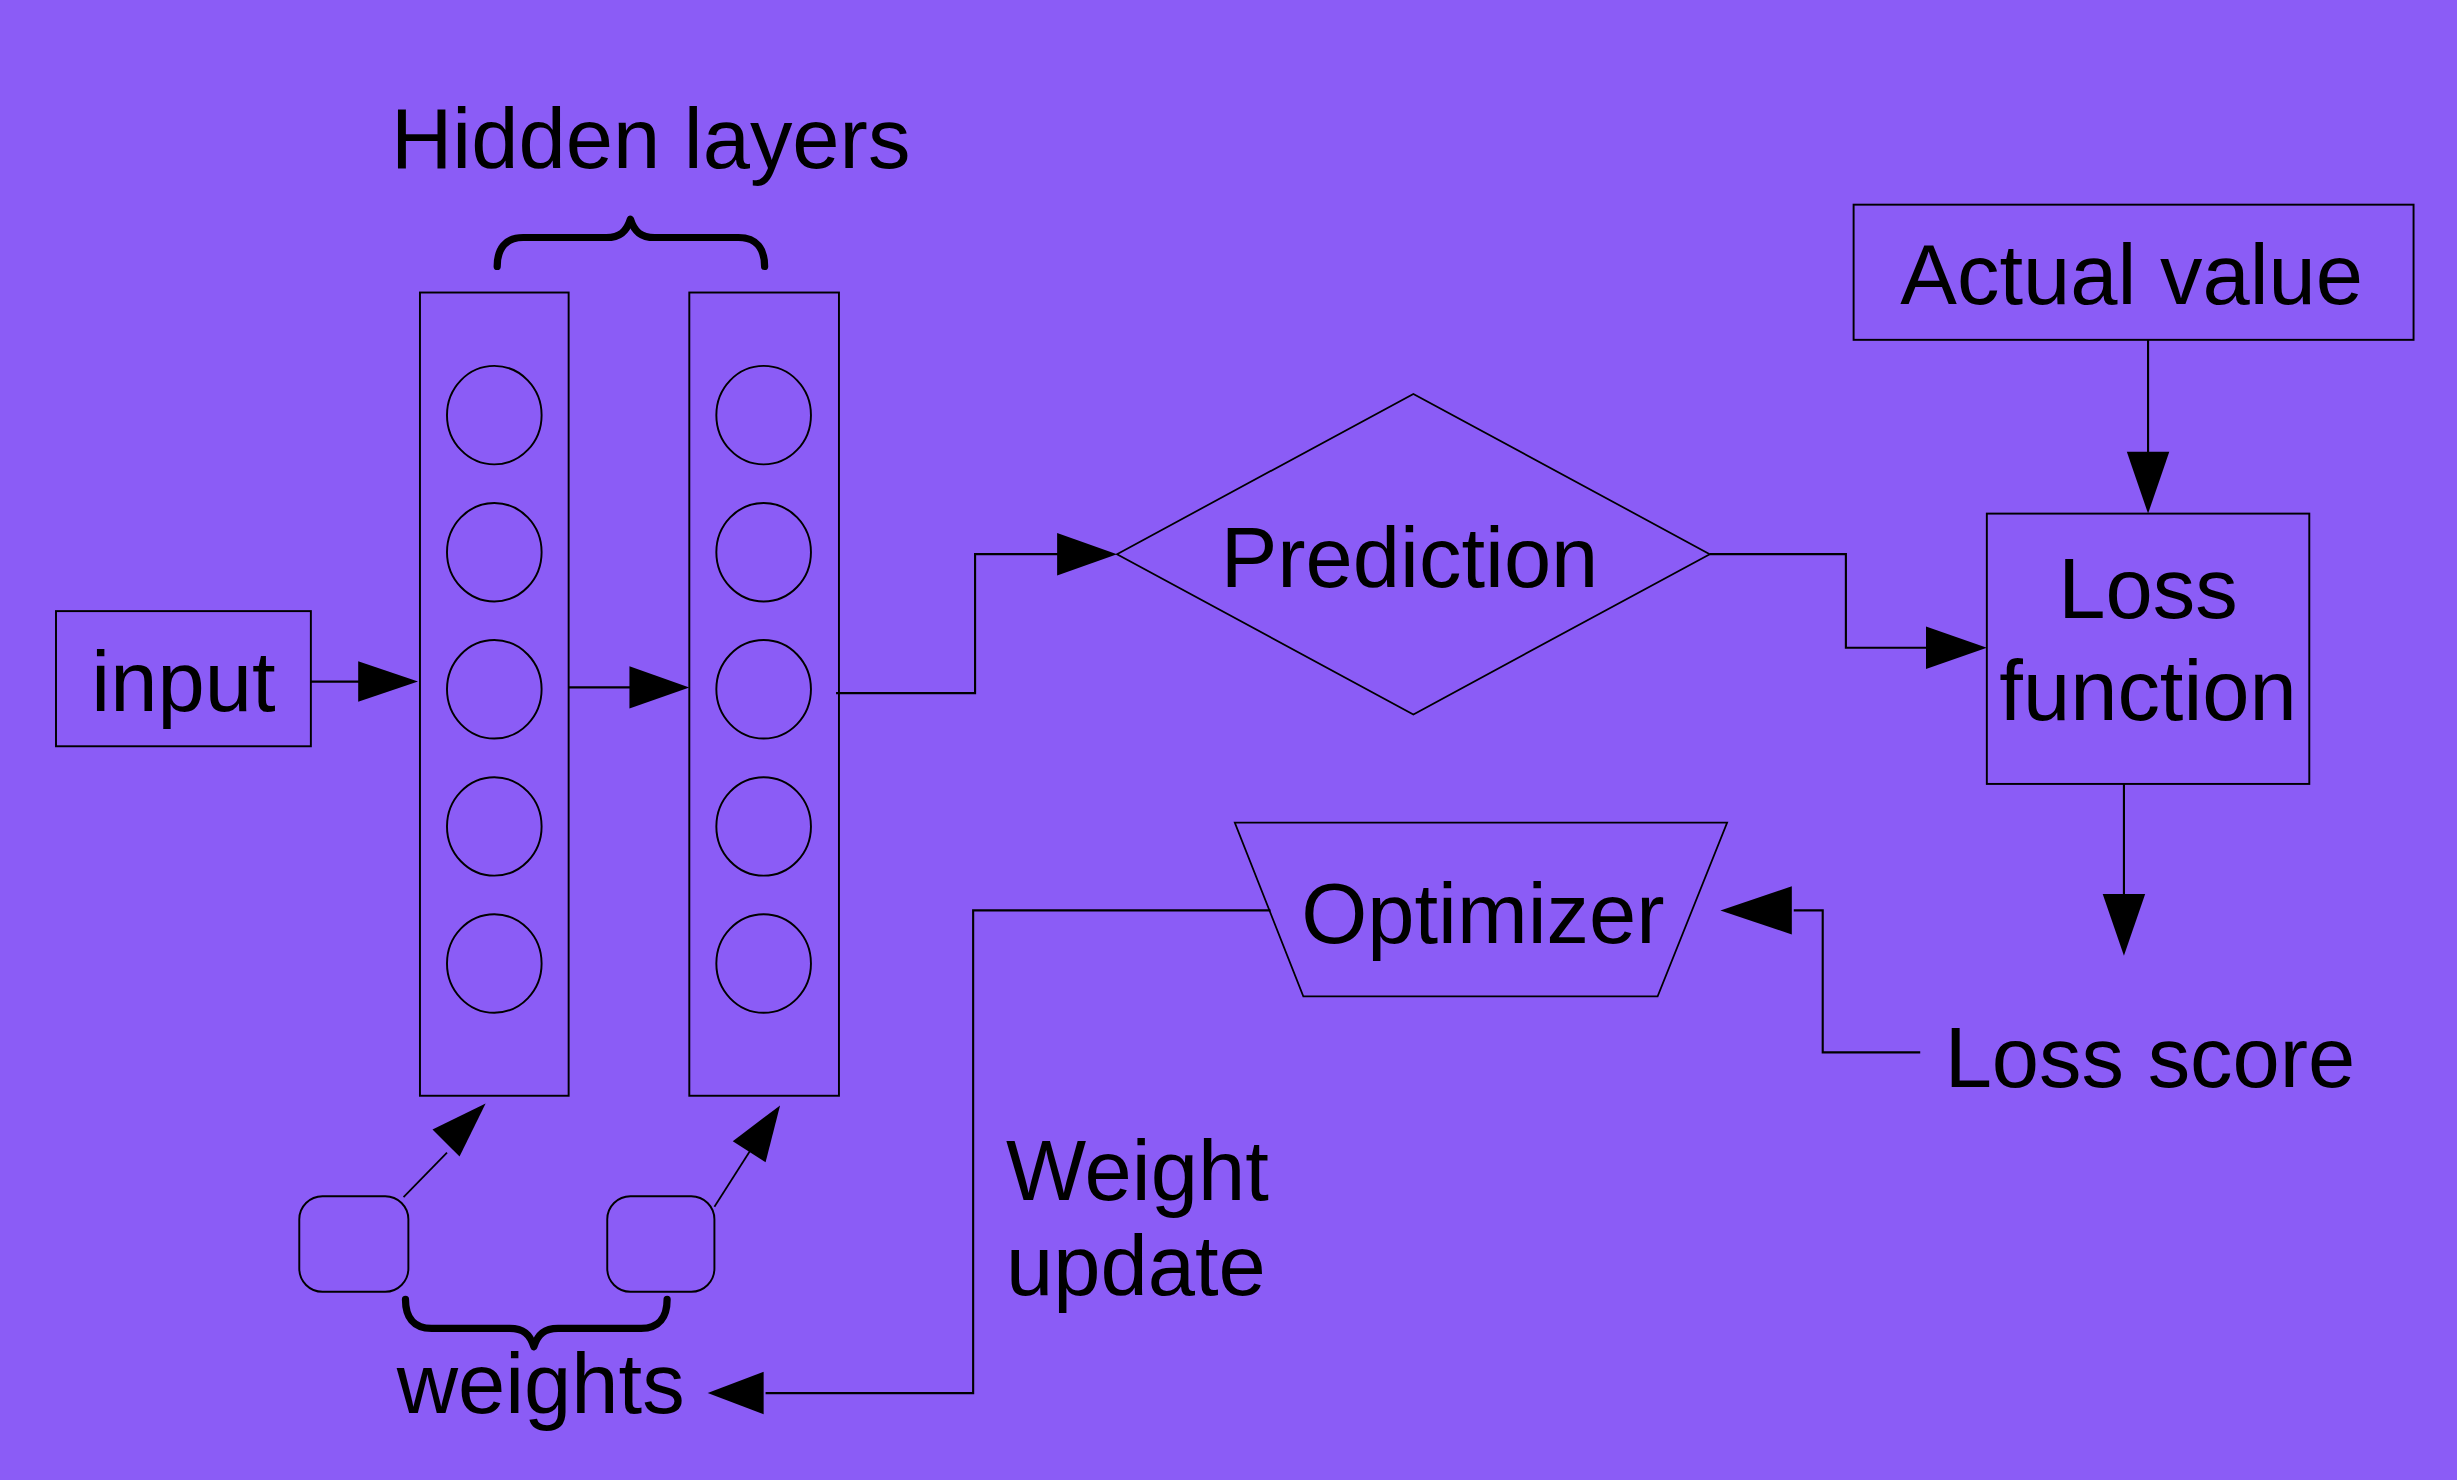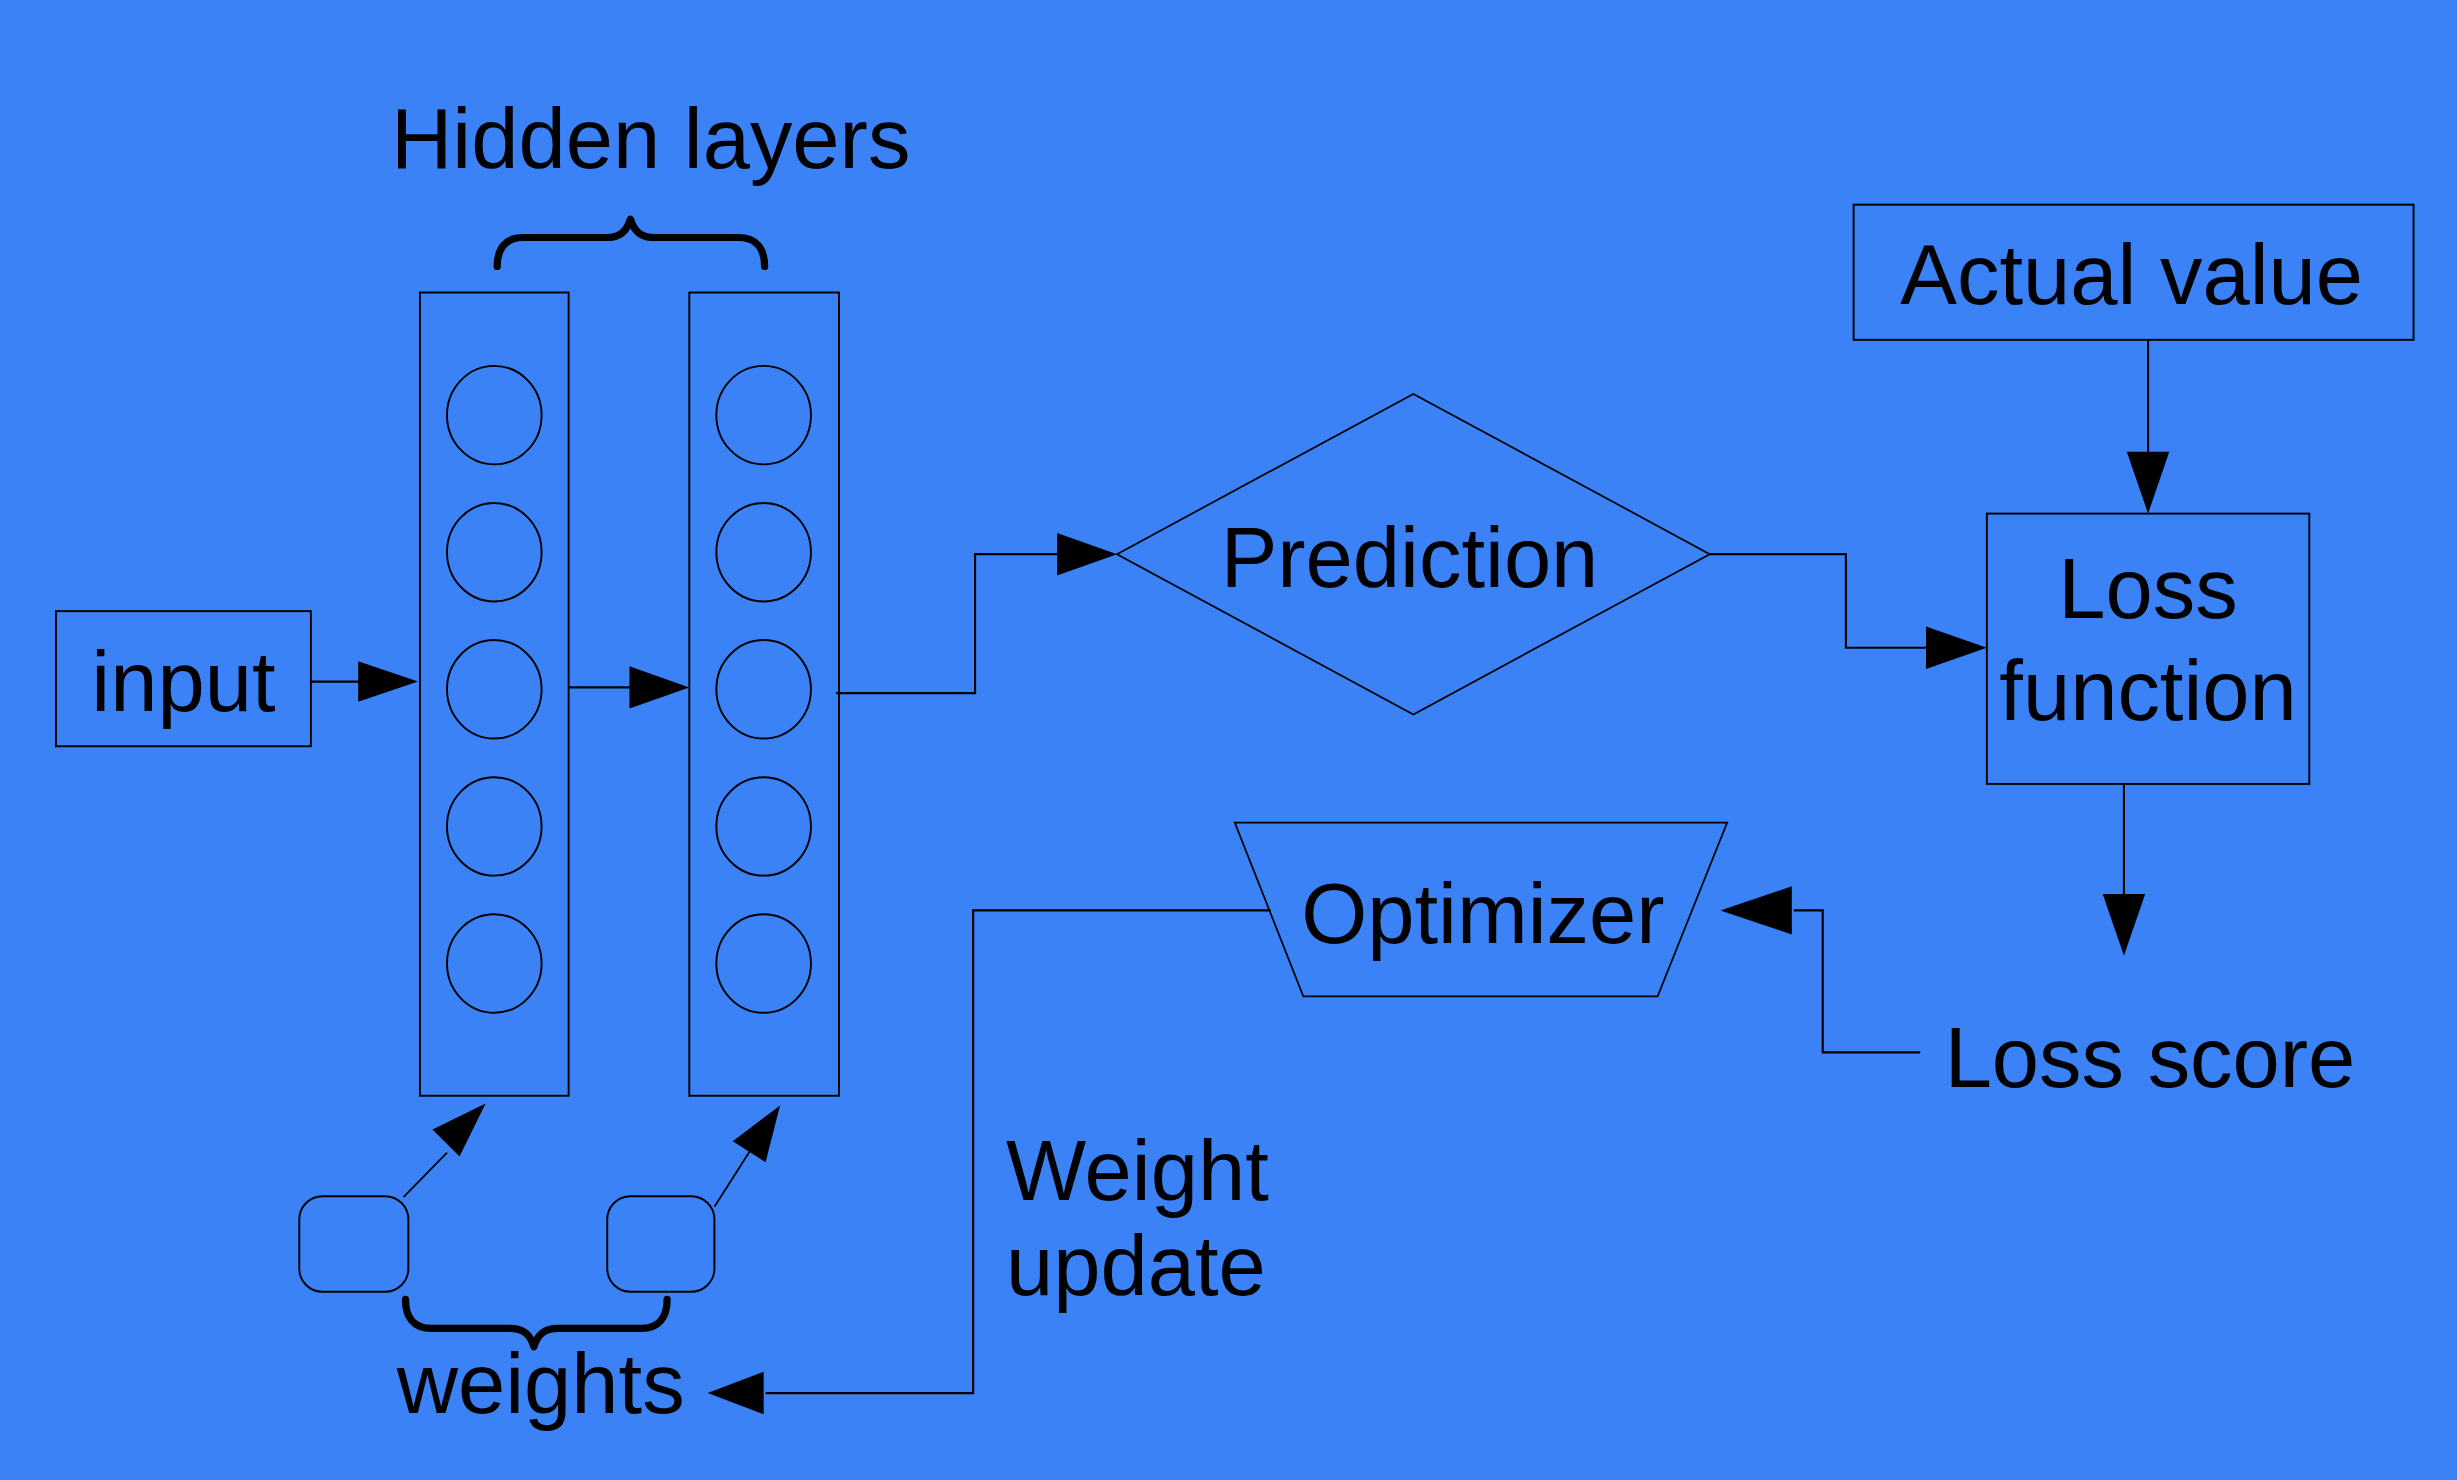--- a/index.html
+++ b/index.html
@@ -4,21 +4,21 @@
 <style>
   html, body {
     margin: 0;
     padding: 0;
     background: #ffffff;
   }
   .stage {
     position: relative;
     width: 2457px;
     height: 1480px;
-    background: #3b82f6;
+    background: #8b5cf6;
     overflow: hidden;
   }
   svg {
     display: block;
   }
   .shape {
     fill: none;
     stroke: #000000;
     stroke-width: 2;
   }

